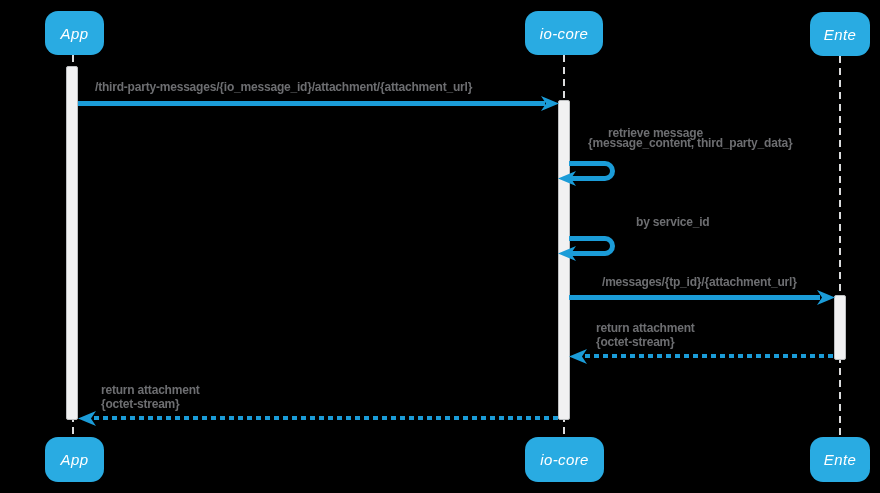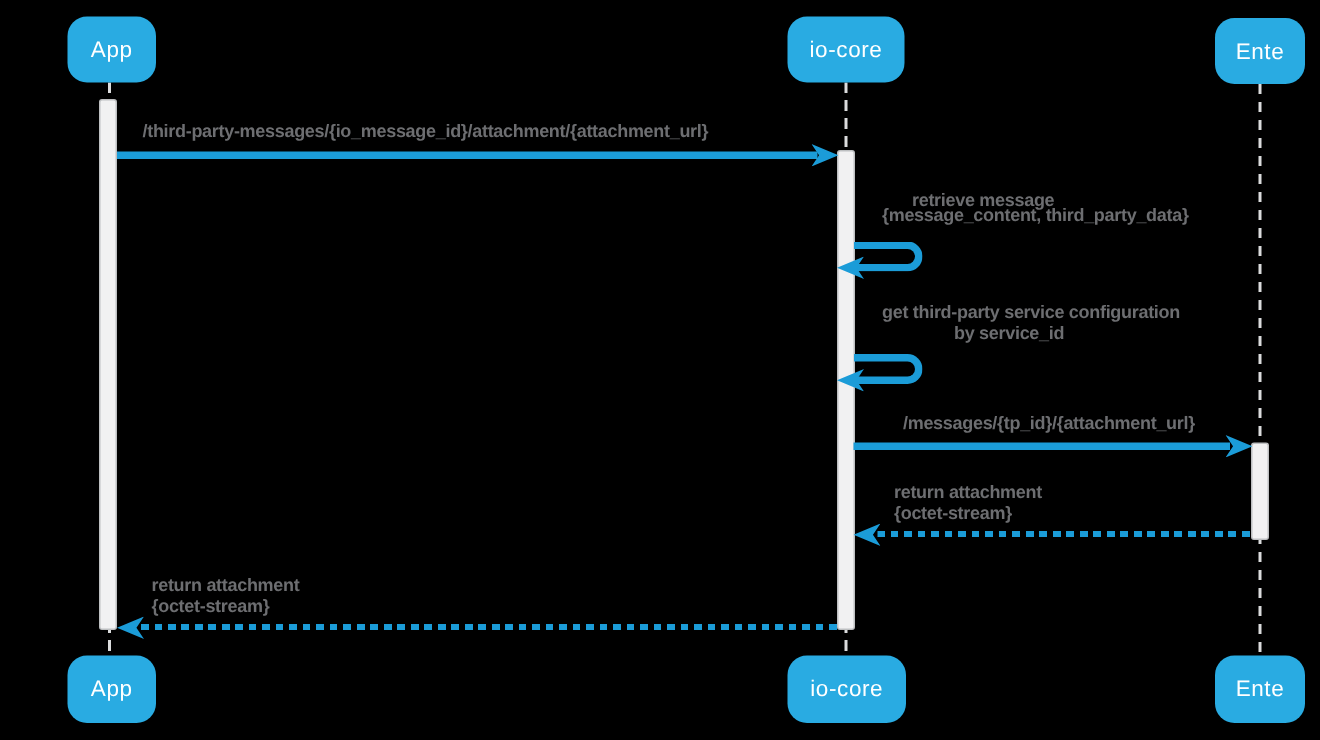--- a/index.html
+++ b/index.html
@@ -16,21 +16,21 @@
     position:absolute;width:12px;box-sizing:border-box;
     background:var(--activation-fill,#F1F1F2);
     border:1px solid var(--activation-border,#BDBFC1);
     border-radius:2px;
   }
   .actor{
     position:absolute;height:44px;box-sizing:border-box;
     background:var(--actor-fill,#29ABE2);
     border-radius:13px;
     display:flex;align-items:center;justify-content:center;
-    color:var(--actor-text,#FFFFFF);font-size:15px;letter-spacing:.4px;
+    color:var(--actor-text,#FFFFFF);font-size:15px;letter-spacing:.4px;font-style:italic;
   }
   .msg{
     position:absolute;white-space:nowrap;
     color:var(--message-text,#6D6E71);
     font-size:12px;font-weight:600;letter-spacing:-0.2px;line-height:14px;
   }
   .line{position:absolute;height:5px;background:var(--arrow,#1B9CD8);}
   .dotline{
     position:absolute;height:4px;
     background:repeating-linear-gradient(90deg,var(--arrow,#1B9CD8) 0 5px,transparent 5px 9px);
@@ -59,21 +59,20 @@
 
   <div class="msg" style="left:95px;top:80px;">/third-party-messages/{io_message_id}/attachment/{attachment_url}</div>
   <div class="line" style="left:78px;top:101px;width:467px;"></div>
   <div class="head r" style="left:541px;top:96px;"></div>
 
   <div class="msg" style="left:608px;top:126px;">retrieve message</div>
   <div class="msg" style="left:588px;top:136px;">{message_content, third_party_data}</div>
   <div class="loop" style="left:569px;top:161px;"></div>
   <div class="head l" style="left:558px;top:171px;"></div>
 
-  <div class="msg" style="left:588px;top:201px;">get third-party service configuration</div>
   <div class="msg" style="left:588px;top:215px;padding-left:48px;">by service_id</div>
   <div class="loop" style="left:569px;top:236px;"></div>
   <div class="head l" style="left:558px;top:246px;"></div>
 
   <div class="msg" style="left:586px;top:275px;margin-left:16px;">/messages/{tp_id}/{attachment_url}</div>
   <div class="line" style="left:569px;top:295px;width:251px;"></div>
   <div class="head r" style="left:817px;top:290px;"></div>
 
   <div class="msg" style="left:596px;top:321px;">return attachment</div>
   <div class="msg" style="left:596px;top:335px;">{octet-stream}</div>

